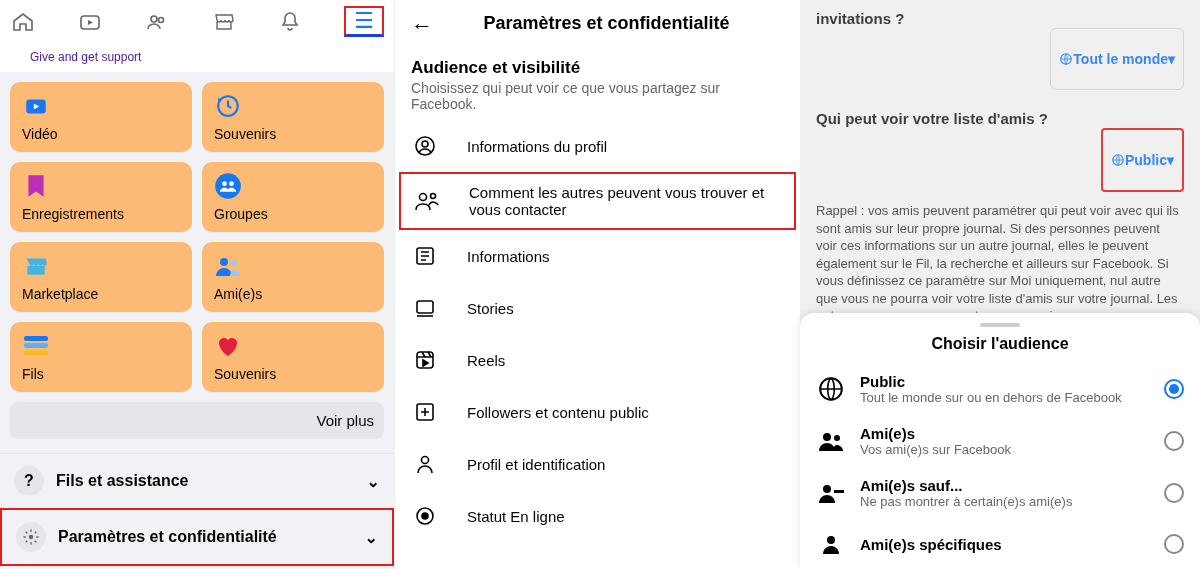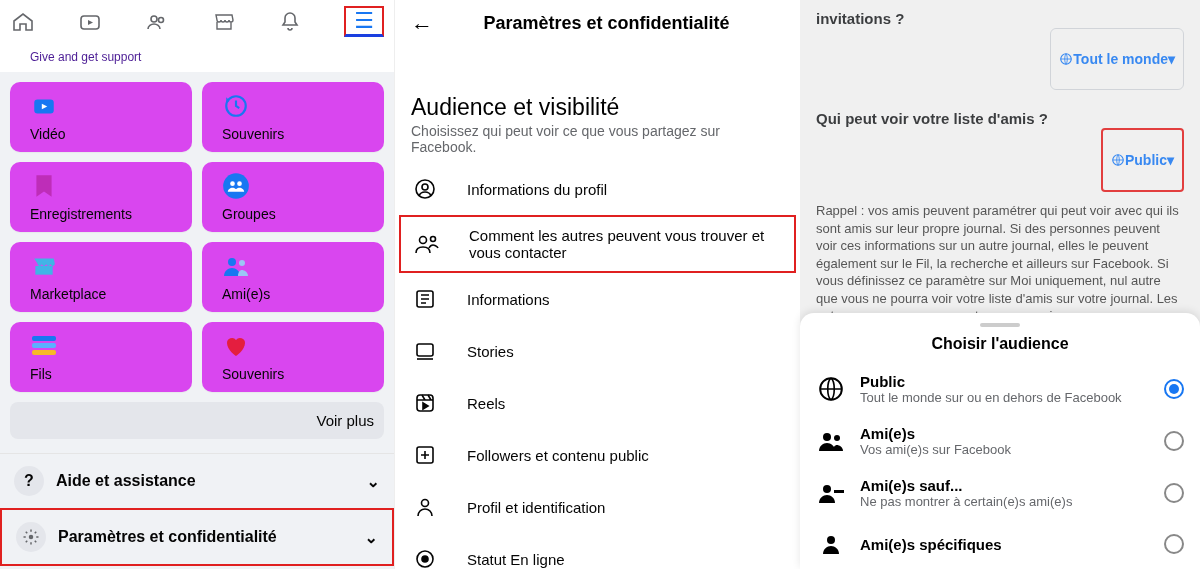--- a/index.html
+++ b/index.html
@@ -10,35 +10,35 @@
   .pane3 { width: 400px; background: #f0f0f0; position: relative; }
 
   
   .topnav { display: flex; background: #fff; padding: 6px 10px; align-items: center; justify-content: space-between; }
   .topnav .nav-icon { width: 26px; height: 26px; display: flex; align-items: center; justify-content: center; color: #65676b; }
   .hamburger-box { border: 2px solid #e02020; padding: 0 8px; border-bottom: 3px solid #1a3fe0; }
   .hamburger { font-size: 22px; color: #1877f2; }
   .give { font-size: 12px; color: #4c1d95; padding: 4px 10px 8px 10px; background:#fff;}
   .give::before{content:"";display:inline-block;width:20px;height:14px;}
   .tile-grid { display: grid; grid-template-columns: 1fr 1fr; gap: 10px; padding: 10px; }
-  .tile { background: #d946ef; border-radius: 10px; padding: 10px 20px; box-shadow: 0 1px 1px rgba(0,0,0,0.04); }
+  .tile { background: #fdba74; border-radius: 10px; padding: 10px 12px; box-shadow: 0 1px 1px rgba(0,0,0,0.04); }
   .tile .ticon { width: 28px; height: 28px; display:flex; align-items:center; justify-content:center; margin-bottom:6px; }
   .tile .tlabel { font-size: 14px; font-weight: 500; color: #050505; }
   .voir-plus { margin: 0 10px; padding: 10px; text-align: right; background: #e4e6eb; border-radius: 8px; font-size: 15px; font-weight:500; color:#050505; }
   .menu-row { display: flex; align-items: center; gap: 12px; padding: 12px 14px; border-top: 1px solid #e5e5e5; font-size: 16px; font-weight:600; color:#050505; justify-content: space-between; }
   .menu-row .left { display:flex; align-items:center; gap:12px; }
   .menu-row .circ { width:30px; height:30px; border-radius:50%; background:#e4e6eb; display:flex; align-items:center; justify-content:center; }
   .settings-box { border: 2px solid #e02020; }
 
   
   .p2header { display:flex; align-items:center; padding: 10px 16px; gap:16px; }
   .p2header h1 { font-size: 18px; font-weight:600; flex:1; text-align:center; padding-right:20px;}
   .back-arrow { font-size: 22px; }
   .section { padding: 12px 16px 0 16px; }
-  .section h2 { font-size: 23px; font-weight:400; margin-bottom:2px;margin-top:36px;}
+  .section h2 { font-size: 17px; font-weight:700; margin-bottom:2px;}
   .section p { font-size: 14px; color:#65676b; }
   .setting-list { padding: 8px 0; }
   .setting-item { display:flex; align-items:center; gap:28px; padding: 12px 16px; font-size:15px; font-weight:500; color:#050505; }
   .setting-item .sicon { width:28px; height:28px; display:flex; align-items:center; justify-content:center; flex-shrink:0; }
   .highlight-box { border: 2px solid #e02020; margin: 0 4px; padding: 10px 12px; }
 
   
   .p3body { padding: 0 16px; color:#1c1e21; opacity:0.85; }
   .p3row { display:flex; justify-content:space-between; align-items:flex-start; padding: 10px 0; }
   .p3row .q { font-size:15px; font-weight:600; max-width:240px; }
@@ -176,21 +176,21 @@
     </div>
   </div>
 
   <div class="voir-plus">Voir plus</div>
 
   <div style="height:14px"></div>
 
   <div class="menu-row">
     <div class="left">
       <span class="circ">?</span>
-      <span>Aide et assistance</span>
+      <span>Fils et assistance</span>
     </div>
     <span>⌄</span>
   </div>
   <div class="menu-row settings-box">
     <div class="left">
       <span class="circ">
           <svg width="18" height="18" viewBox="0 0 24 24">
             <circle cx="12" cy="12" r="3" fill="#65676b"></circle>
             <path d="M12 2v3M12 19v3M2 12h3M19 12h3M5 5l2 2M17 17l2 2M19 5l-2 2M7 17l-2 2" stroke="#65676b" stroke-width="2"></path>
           </svg>

